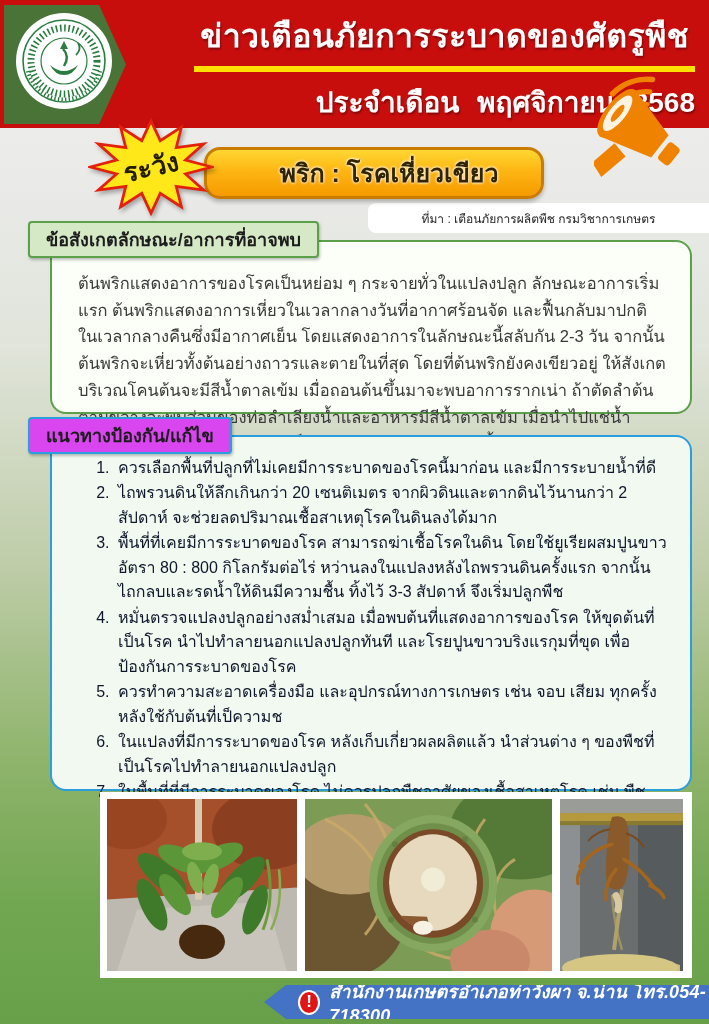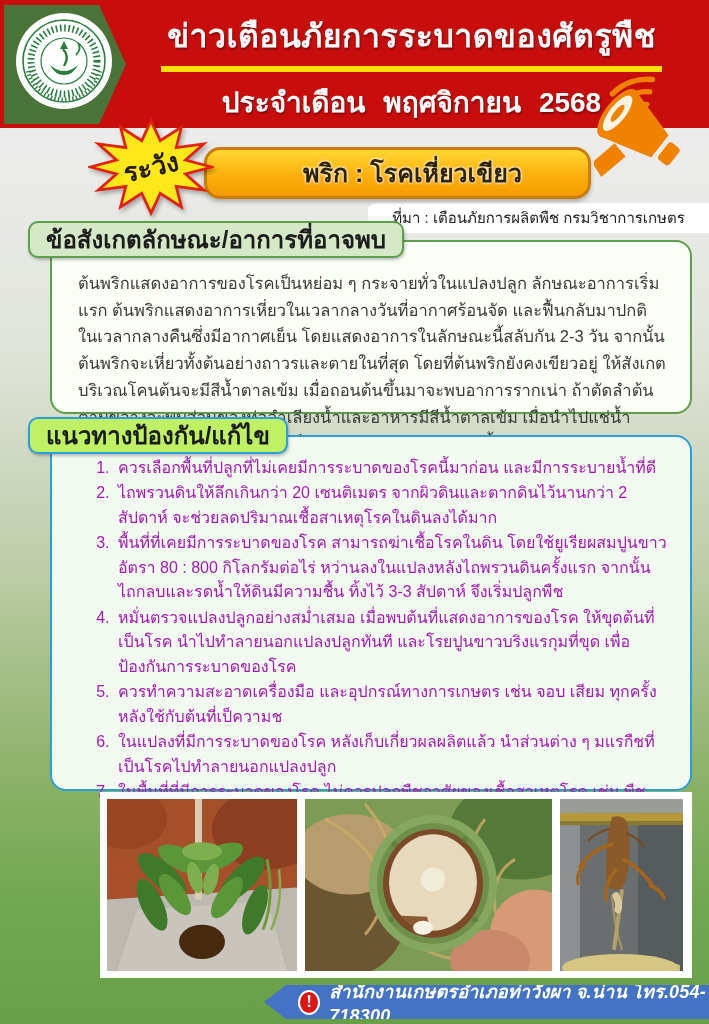--- a/index.html
+++ b/index.html
@@ -7,48 +7,48 @@
   body {
     position:relative; overflow:hidden;
     font-family:"Liberation Sans","DejaVu Sans",sans-serif;
     background:linear-gradient(180deg,#ededed 0%,#ebebea 16%,#e0e4da 34%,#bfcda9 55%,#8fb46c 74%,#72a751 88%,#67a049 100%);
   }
   
   .header { position:absolute; left:0; top:0; width:709px; height:128px; background:#c80d0d; z-index:1; }
   .header-left { position:absolute; left:4px; top:5px; width:122px; height:119px; background:#4a7338;
     clip-path:polygon(0 0,78% 0,100% 50%,78% 100%,0 100%); }
   .logo { position:absolute; left:14px; top:11px; width:100px; height:100px; }
-  .header-text { position:absolute; left:128px; right:14px; top:10px; text-align:center; color:#fff; z-index:2; }
+  .header-text { position:absolute; left:128px; right:14px; top:10px; text-align:right; color:#fff; z-index:2; }
   .main-title { display:inline-block; font-size:32px; font-weight:bold; letter-spacing:.5px;
     border-bottom:6px solid #ffe000; padding:0 6px 5px 6px; text-shadow:1px 2px 2px rgba(0,0,0,.35); }
   .sub-title { margin-top:8px; font-size:28px; font-weight:bold; word-spacing:10px; text-shadow:1px 2px 2px rgba(0,0,0,.35); }
   .megaphone { position:absolute; left:594px; top:74px; width:113px; height:132px; z-index:5; }
   
-  .topic-bar { position:absolute; left:204px; top:147px; width:387px; height:52px; z-index:3;
+  .topic-bar { position:absolute; left:204px; top:147px; width:340px; height:52px; z-index:3;
     background:linear-gradient(180deg,#ffd732 0%,#fdb613 45%,#f59a00 100%);
     border:3px solid #c97c00; border-radius:16px; display:flex; align-items:center; justify-content:center;
     box-shadow:0 3px 4px rgba(0,0,0,.25); }
   .topic-bar span { font-size:25px; font-weight:bold; color:#332400; padding-left:30px;
     text-shadow:0 0 3px #fff,0 0 3px #fff; }
   .burst { position:absolute; left:88px; top:118px; width:126px; height:98px; z-index:4;
     filter:drop-shadow(2px 3px 2px rgba(0,0,0,.3)); }
   .source-box { position:absolute; left:368px; right:0; top:203px; height:30px; background:#fff;
     border-radius:8px 0 0 8px; display:flex; align-items:center; justify-content:center; z-index:2; }
-  .source-box span { font-size:15px; color:#222; }
+  .source-box span { font-size:12px; color:#222; }
   
   .sec-box { position:absolute; left:50px; width:642px; border-radius:16px; z-index:2; }
   .sec1 { top:240px; height:174px; background:#fcfef8; border:2px solid #5ca04b; }
   .sec2 { top:435px; height:356px; background:#f2f9f1; border:2px solid #2b9fdb; }
-  .sec-tab { position:absolute; left:28px; height:37px; padding:0 16px; border-radius:10px;
-    font-size:24px; font-weight:bold; color:#1c1c1c; display:flex; align-items:center; z-index:3;
+  .sec-tab { position:absolute; left:28px; height:37px; padding:0 16px; border-radius:4px;
+    font-size:18px; font-weight:bold; color:#1c1c1c; display:flex; align-items:center; z-index:3;
     box-shadow:1px 2px 3px rgba(0,0,0,.25); }
   .tab1 { top:221px; background:#d5e9c7; border:2px solid #5ca04b; }
-  .tab2 { top:417px; background:#bef264; border:2px solid #2b9fdb; }
+  .tab2 { top:417px; background:#d946ef; border:2px solid #2b9fdb; }
   .sec1 p { margin:28px 24px 0 26px; font-size:16.5px; line-height:1.62; color:#3a3a3a; text-align:left; }
-  .sec2 ol { margin:19px 22px 0 0; padding-left:62px; font-size:16px; line-height:1.53; color:#a21caf; }
+  .sec2 ol { margin:19px 22px 0 0; padding-left:62px; font-size:16px; line-height:1.53; color:#0f172a; }
   .sec2 ol li { margin-bottom:1px; padding-left:4px; }
   
   .photos { position:absolute; left:100px; top:792px; width:592px; height:186px; background:#fff;
     padding:7px; display:flex; gap:8px; z-index:2; }
   .photo { height:172px; overflow:hidden; }
   .photo svg { display:block; width:100%; height:100%; }
   .p1 { width:190px; } .p2 { width:247px; } .p3 { width:123px; }
   
   .footer-ribbon { position:absolute; left:264px; top:985px; width:445px; height:34px; background:#4472c4;
     clip-path:polygon(0 50%,22px 0,100% 0,100% 100%,22px 100%);
@@ -113,21 +113,21 @@
   <span>ข้อสังเกตลักษณะ/อาการที่อาจพบ</span>
 </div>
 
 <div class="sec-box sec2">
   <ol>
     <li>ควรเลือกพื้นที่ปลูกที่ไม่เคยมีการระบาดของโรคนี้มาก่อน และมีการระบายน้ำที่ดี</li>
     <li>ไถพรวนดินให้ลึกเกินกว่า 20 เซนติเมตร จากผิวดินและตากดินไว้นานกว่า 2 สัปดาห์ จะช่วยลดปริมาณเชื้อสาเหตุโรคในดินลงได้มาก</li>
     <li>พื้นที่ที่เคยมีการระบาดของโรค สามารถฆ่าเชื้อโรคในดิน โดยใช้ยูเรียผสมปูนขาว อัตรา 80 : 800 กิโลกรัมต่อไร่ หว่านลงในแปลงหลังไถพรวนดินครั้งแรก จากนั้นไถกลบและรดน้ำให้ดินมีความชื้น ทิ้งไว้ 3-3 สัปดาห์ จึงเริ่มปลูกพืช</li>
     <li>หมั่นตรวจแปลงปลูกอย่างสม่ำเสมอ เมื่อพบต้นที่แสดงอาการของโรค ให้ขุดต้นที่เป็นโรค นำไปทำลายนอกแปลงปลูกทันที และโรยปูนขาวบริงแรกุมที่ขุด เพื่อป้องกันการระบาดของโรค</li>
     <li>ควรทำความสะอาดเครื่องมือ และอุปกรณ์ทางการเกษตร เช่น จอบ เสียม ทุกครั้งหลังใช้กับต้นที่เป็ความช</li>
-    <li>ในแปลงที่มีการระบาดของโรค หลังเก็บเกี่ยวผลผลิตแล้ว นำส่วนต่าง ๆ มแรกืชที่เป็นโรคไปทำลายนอกแปลงปลูก</li>
+    <li>ในแปลงที่มีการระบาดของโรค หลังเก็บเกี่ยวผลผลิตแล้ว นำส่วนต่าง ๆ ของพืชที่เป็นโรคไปทำลายนอกแปลงปลูก</li>
     <li>ในพื้นที่ที่มีการระบาดของโรค ไม่ควรปลูกพืชอาศัยของเชื้อสาเหตุโรค เช่น พืชตระกูลขิง พืชตระกูลมะเขือ มันฝรั่ง พริก และถั่วลิสง ให้สลับปลูกพืชชนิดอื่นที่ไม่ใช่พืชอาศัย เช่น ข้าว ข้าวโพด และมันสำปะหลัง เพื่อตัดวงจรของโรค</li>
   </ol>
 </div>
 <div class="sec-tab tab2">
   <span>แนวทางป้องกัน/แก้ไข</span>
 </div>
 
 <div class="photos">
   <div class="photo p1">
     <svg viewBox="0 0 190 171" preserveAspectRatio="none">

